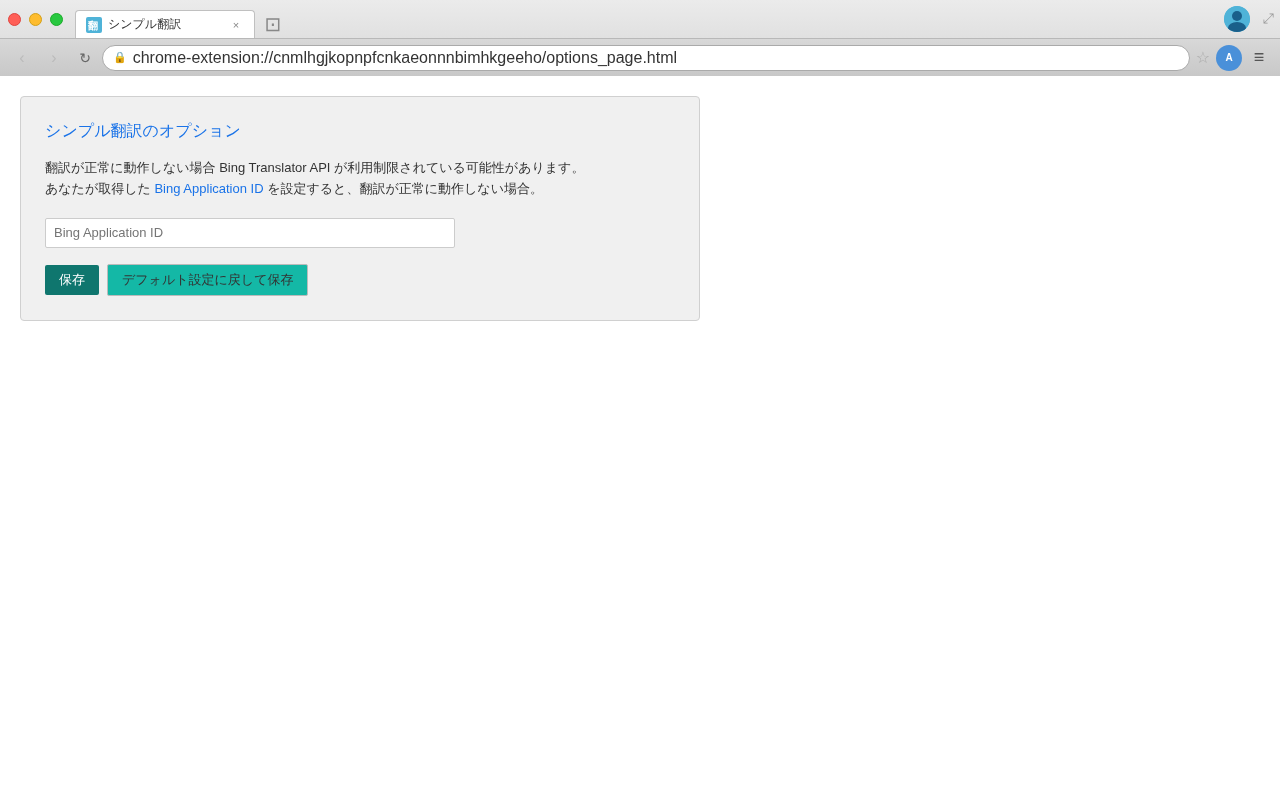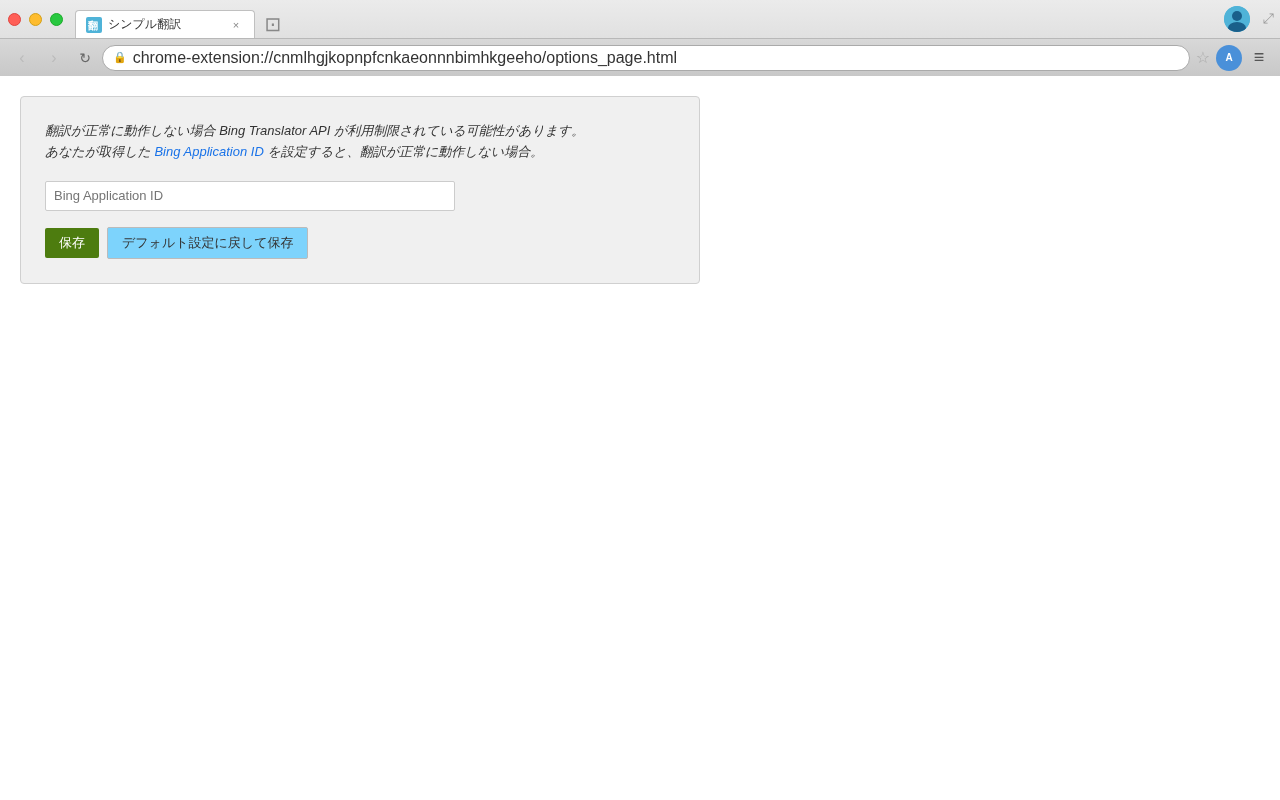--- a/index.html
+++ b/index.html
@@ -231,21 +231,20 @@
       color: #1a73e8;
       margin-bottom: 16px;
       font-weight: normal;
     }
 
     .options-description {
       font-size: 13px;
       color: #333;
       line-height: 1.6;
       margin-bottom: 18px;
-      font-style: italic;
     }
 
     .options-description a {
       color: #1a73e8;
       text-decoration: none;
     }
 
     .app-id-input {
       width: 410px;
       height: 30px;
@@ -260,32 +259,32 @@
       margin-bottom: 16px;
     }
 
     .buttons-row {
       display: flex;
       gap: 8px;
       align-items: center;
     }
 
     .btn-save {
-      background: #4d7c0f;
+      background: #0f766e;
       color: white;
       border: none;
       border-radius: 2px;
       padding: 6px 14px;
       font-size: 13px;
       cursor: pointer;
       text-align: center;
     }
 
     .btn-reset {
-      background: #7dd3fc;
+      background: #14b8a6;
       color: #333;
       border: 1px solid #bbb;
       border-radius: 2px;
       padding: 6px 14px;
       font-size: 13px;
       cursor: pointer;
     }
 
     
     .chrome-top {
@@ -373,20 +372,21 @@
     </button>
     <button class="menu-btn">
       <span>≡</span>
     </button>
   </div>
 </div>
 
 <div class="page-content">
   <div class="options-card">
 
+    <h2 class="options-title">シンプル翻訳のオプション</h2>
 
     <p class="options-description">
       <span>翻訳が正常に動作しない場合 Bing Translator API が利用制限されている可能性があります。</span><br>
       <span>あなたが取得した </span><a href="#">Bing Application ID</a><span> を設定すると、翻訳が正常に動作しない場合。</span>
     </p>
 
     <input type="text" class="app-id-input" placeholder="Bing Application ID" style="">
 
     <div class="buttons-row">
       <button class="btn-save">保存</button>

